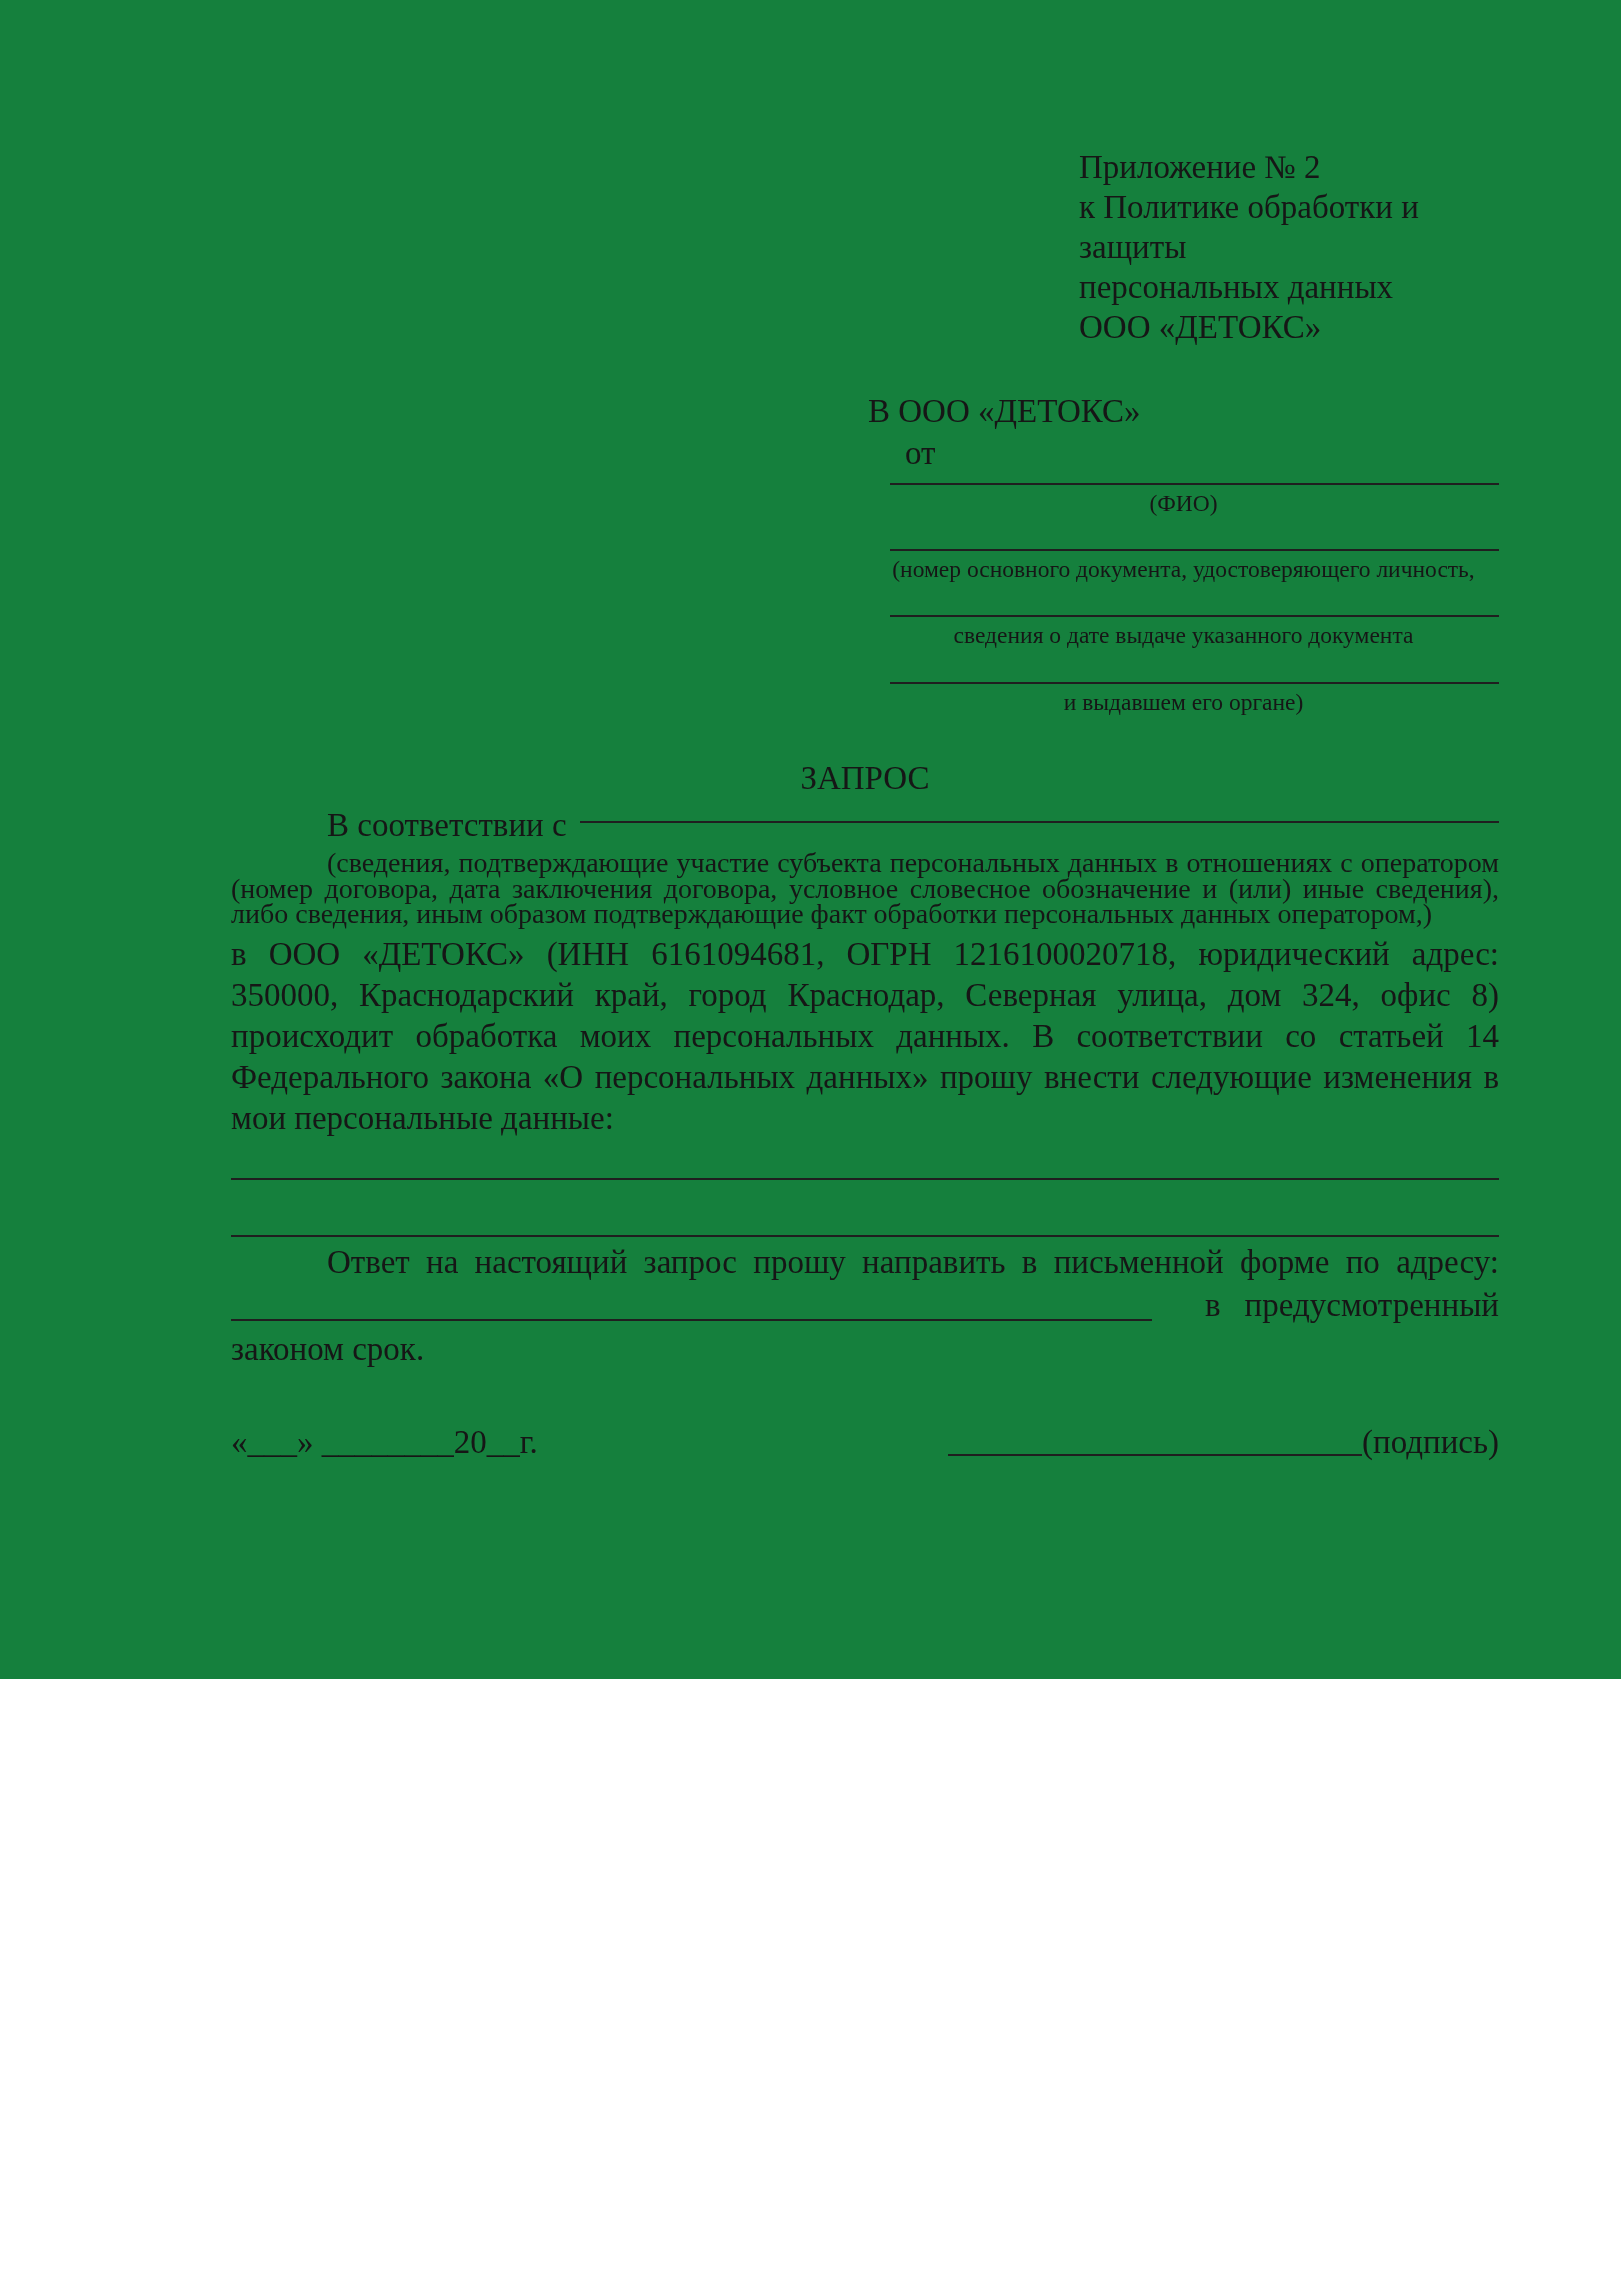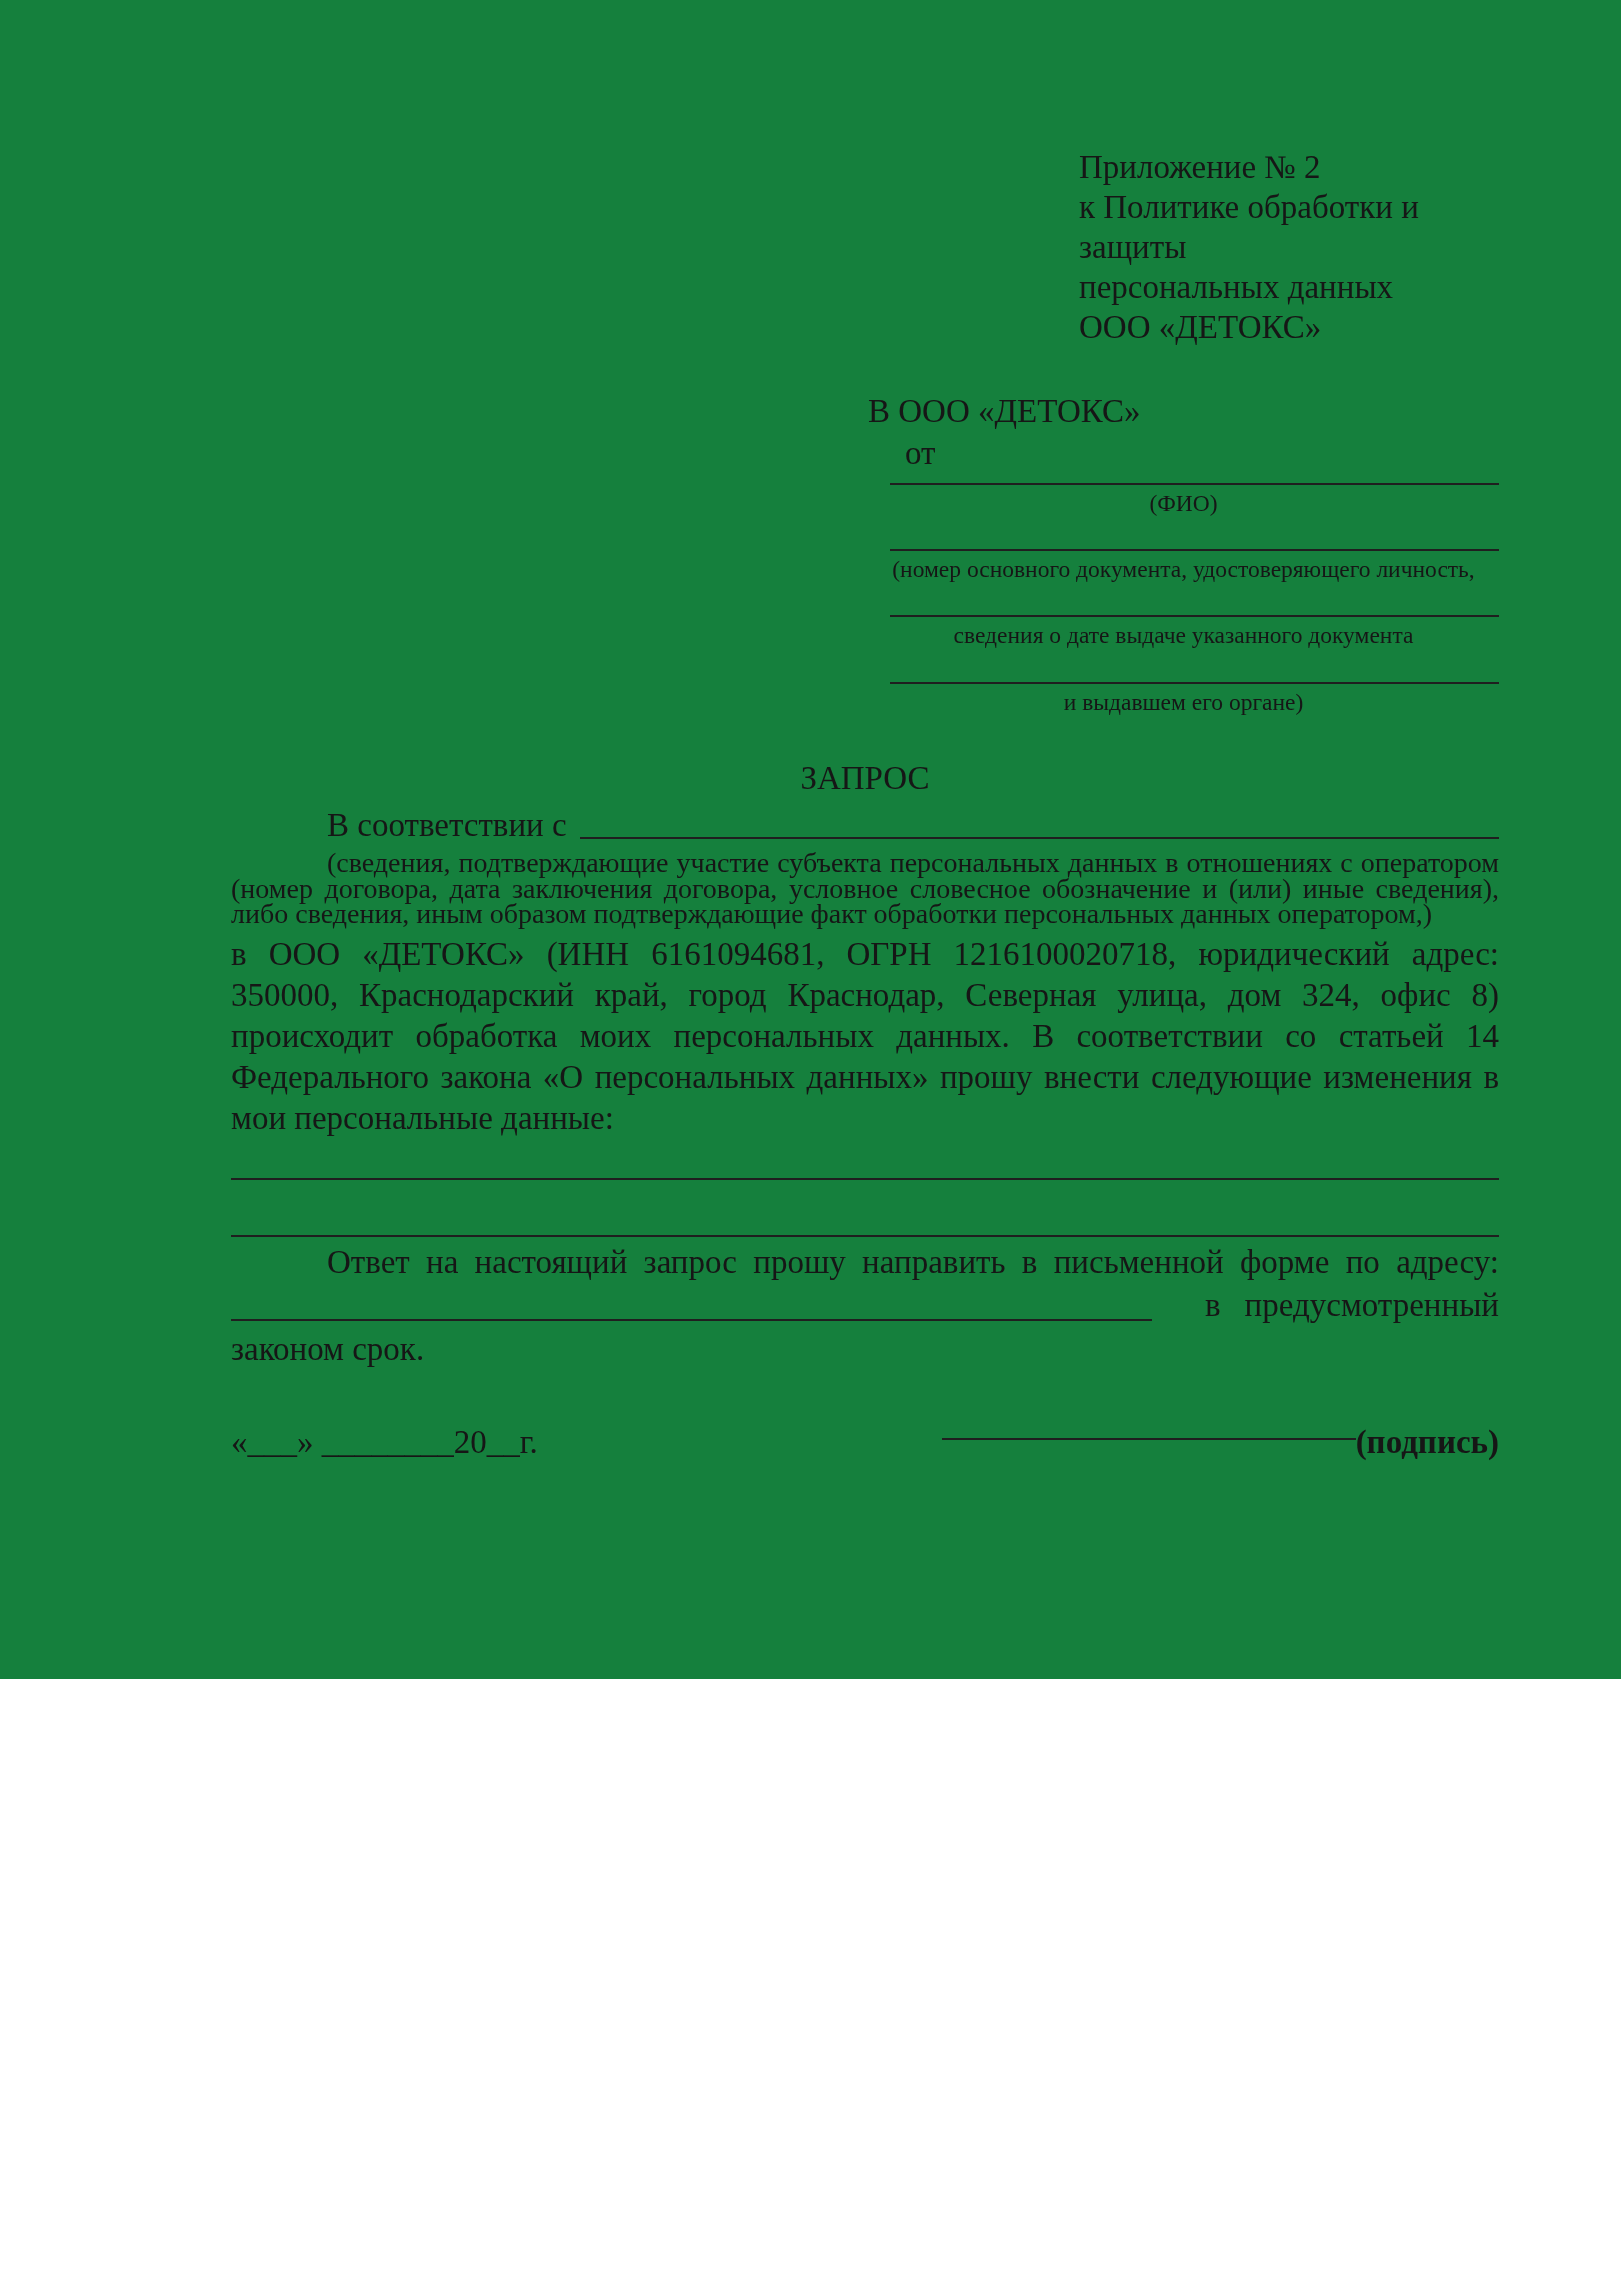--- a/index.html
+++ b/index.html
@@ -59,21 +59,21 @@
   }
   
   .zapros {
     margin-top: 43px;
     text-align: center;
     font-size: 33px;
     line-height: 41px;
   }
   .intro-row {
     display: flex;
-    align-items: flex-end;
+    align-items: center;
     margin-top: 5.9px;
     font-size: 33px;
     line-height: 41px;
   }
   .intro-text { margin-left: 96px; white-space: nowrap; }
   .intro-fill {
     flex: 1;
     border-bottom: 2.9px solid #1f1f1f;
     margin-left: 13.7px;
     margin-bottom: 6.9px;
@@ -124,21 +124,21 @@
   }
   
   .footer-row {
     margin-top: 51px;
     display: flex;
     justify-content: space-between;
     align-items: flex-end;
     font-size: 33px;
     line-height: 41px;
   }
-  .sign-group { display: flex; align-items: center; font-weight: bold; }
+  .sign-group { display: flex; align-items: flex-end; }
   .sign-line {
     width: 414px;
     border-bottom: 2.9px solid #1f1f1f;
     margin-bottom: 6.9px;
   }
 </style>
 </head>
 <body>
 
 <div class="page">

